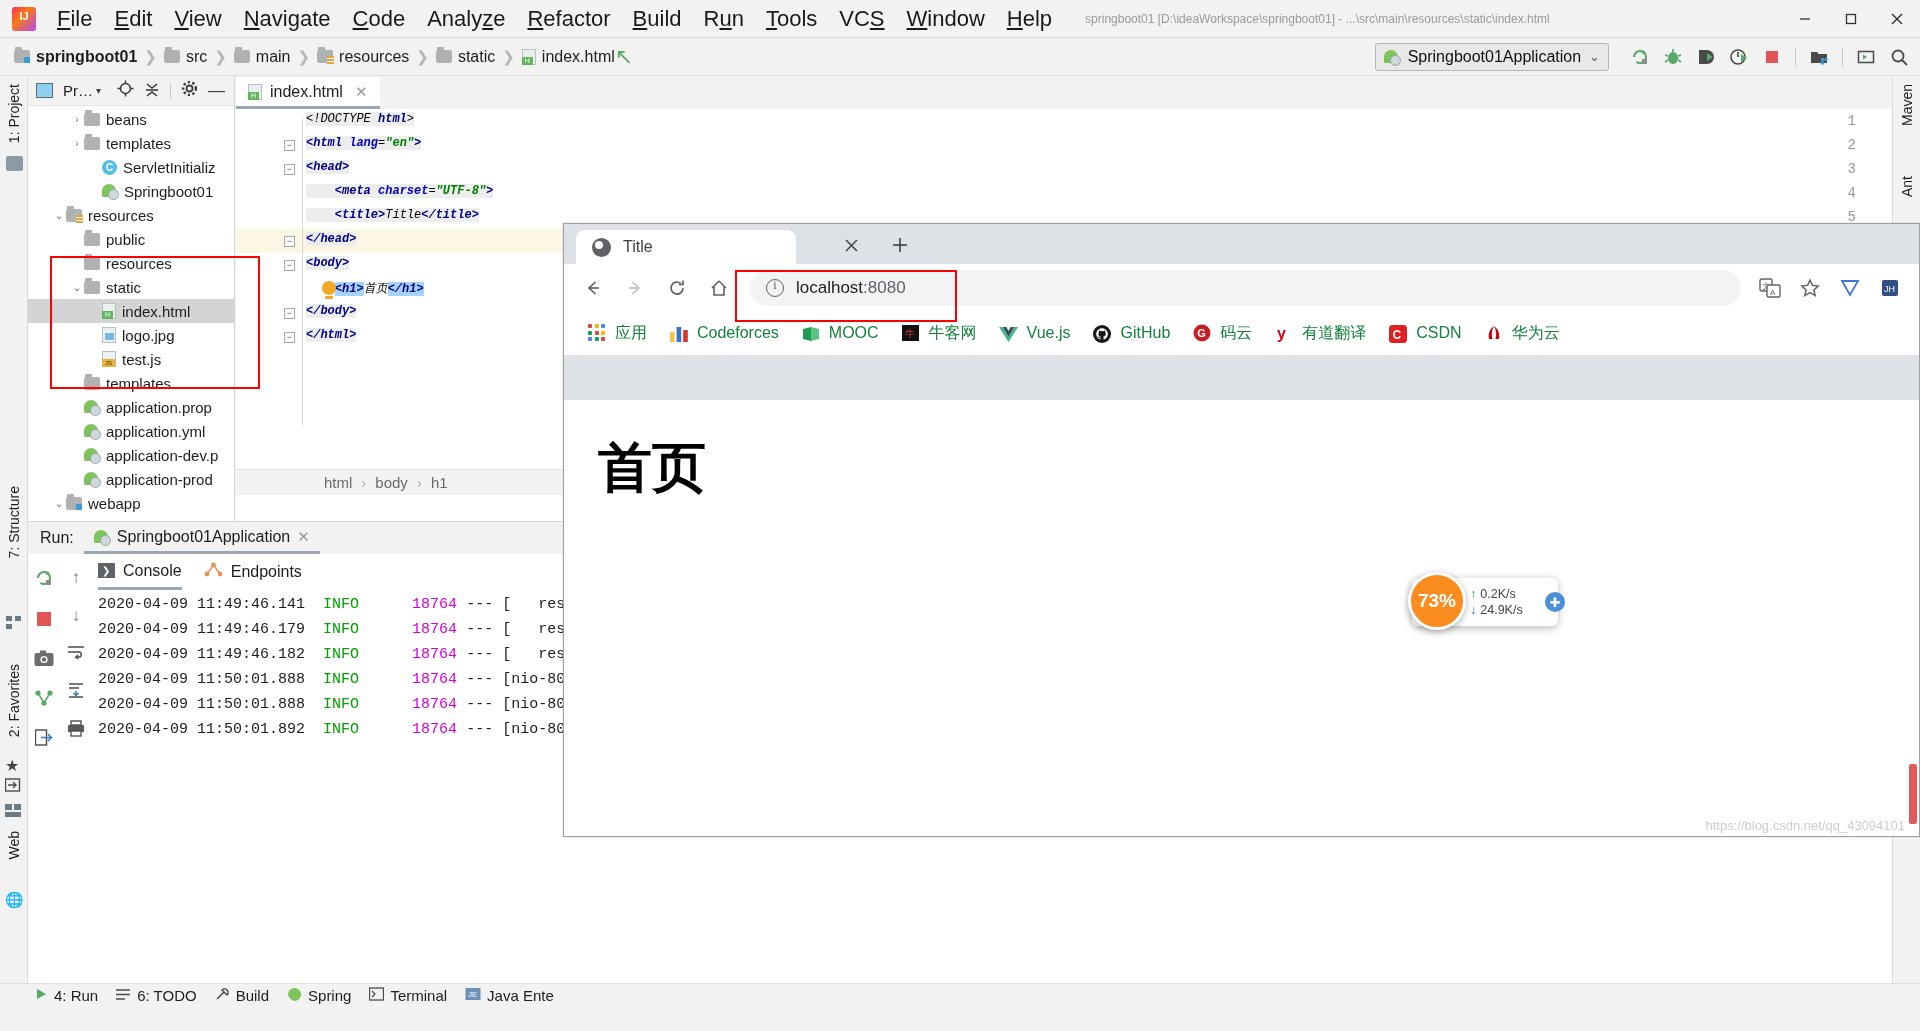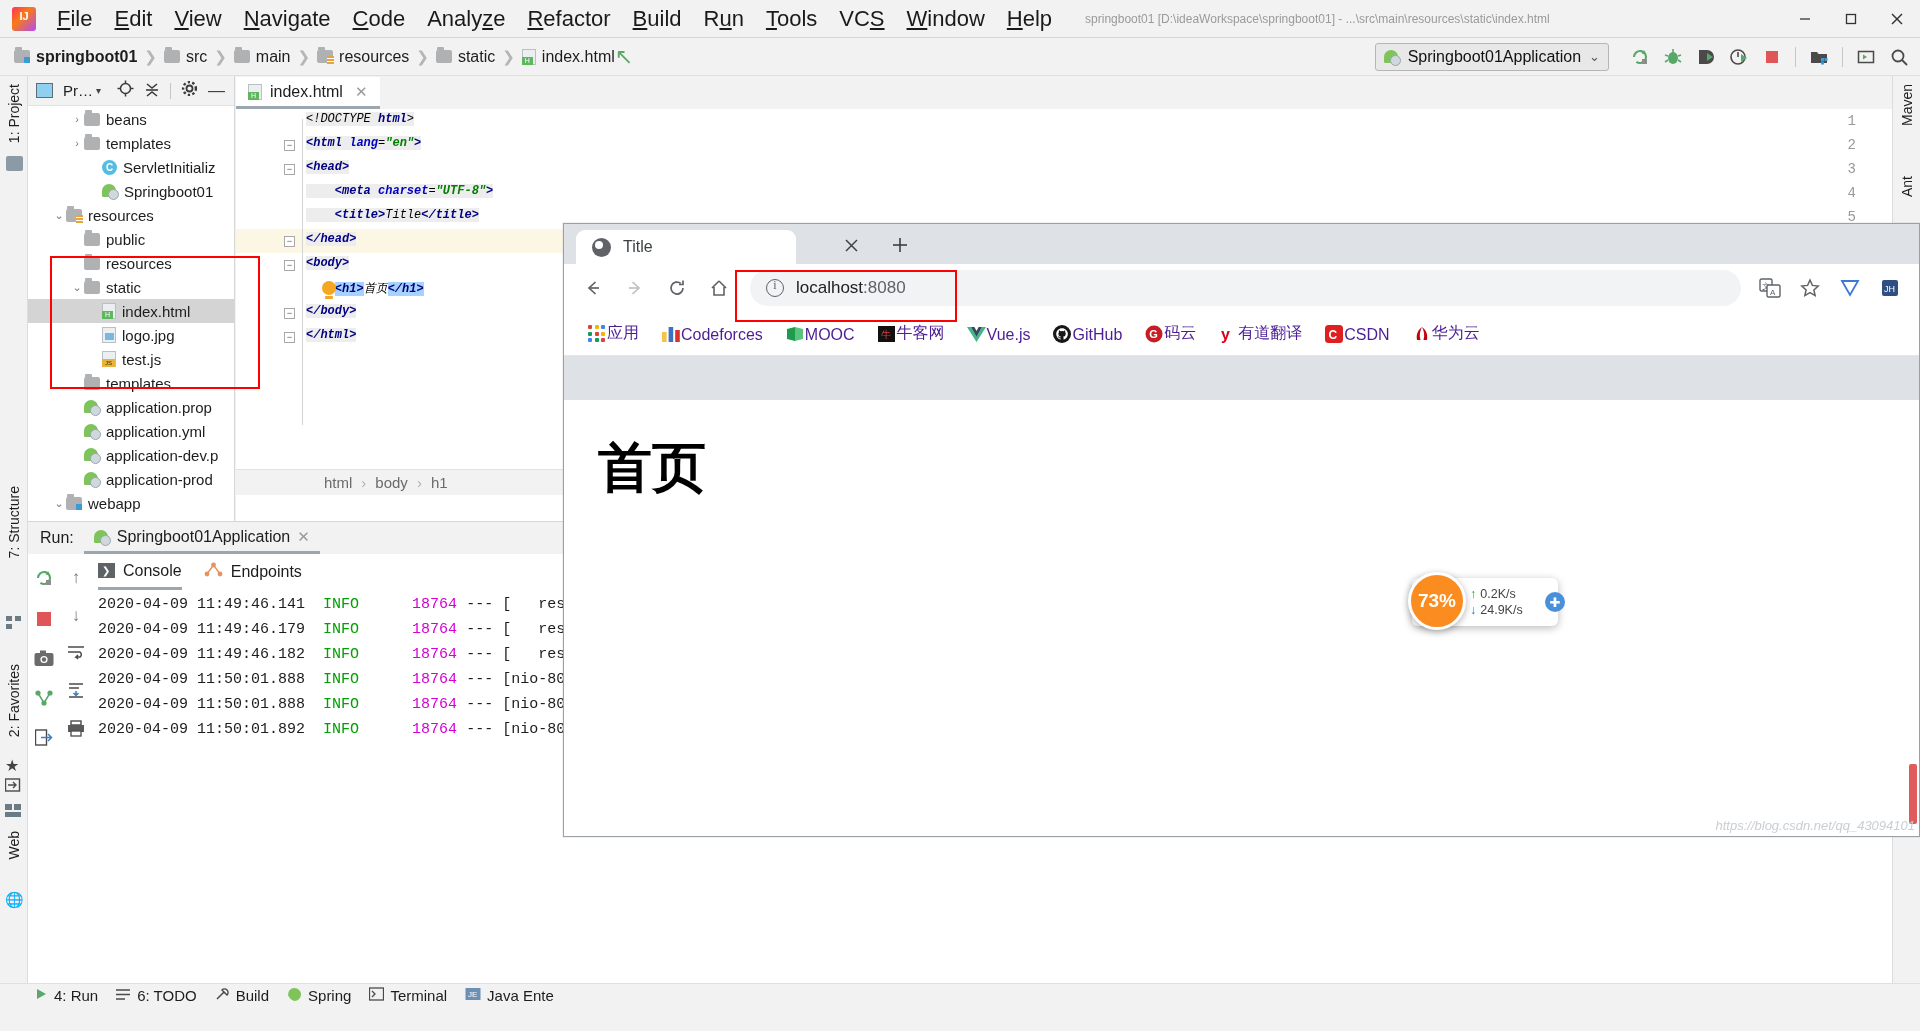--- a/index.html
+++ b/index.html
@@ -187,22 +187,22 @@
   .omnibox { flex:1 1 auto; height:36px; background:#f1f3f4; border-radius:18px; display:flex;
              align-items:center; gap:12px; padding:0 16px; margin-left:8px; font-size:17px; color:#202124; }
   .info-ico { width:18px;height:18px;border:1.6px solid #5f6368;border-radius:50%;position:relative;flex:0 0 auto;}
   .info-ico::after{content:"i";position:absolute;left:0;right:0;top:-2px;text-align:center;font-size:12px;
                    color:#5f6368;font-family:"Liberation Serif",serif;}
   .omni-host { color:#202124; }
   .omni-port { color:#5f6368; }
   .tb-right { display:flex; align-items:center; gap:2px; padding-left:6px; }
   .ch-bookmarks { height:44px; background:#fff; display:flex; align-items:center; gap:4px;
                   padding-left:14px; border-bottom:1px solid #e6e6e6; }
-  .bm { display:flex; align-items:flex-end; padding:5px 9px; border-radius:4px;
-        font-size:16px; color:#4c1d95; white-space:nowrap; }
+  .bm { display:flex; align-items:flex-start; gap:8px; padding:5px 9px; border-radius:4px;
+        font-size:16px; color:#15803d; white-space:nowrap; }
   .bm .ico { width:20px;height:20px;display:flex;align-items:center;justify-content:center;flex:0 0 auto;}
   .apps-grid { width:18px;height:18px;display:grid;grid-template-columns:repeat(3,1fr);gap:2px; }
   .apps-grid i { display:block; width:4px;height:4px; border-radius:1px; }
   .ch-page { position:absolute; left:0; right:0; top:176px; bottom:0; background:#fff; }
   .page-h1 { margin:32px 0 0 34px; font-size:54px; font-weight:bold; color:#000;
              font-family:"DejaVu Sans", sans-serif; }
 
   
   .speed { position:absolute; left:1412px; top:578px; width:146px; height:48px; background:#fff;
            border-radius:6px; box-shadow:0 2px 8px rgba(0,0,0,.28); display:flex; align-items:center;
@@ -210,21 +210,21 @@
   .speed-circle { position:absolute; left:1408px; top:572px; width:58px; height:58px; border-radius:50%;
                   background:#fb8c20; border:3px solid #fff; box-shadow:0 2px 7px rgba(0,0,0,.3);
                   display:flex; align-items:center; justify-content:center; color:#fff; font-size:19px;
                   font-weight:bold; }
   .speed-row { font-size:12.5px; color:#444; line-height:16px; display:flex; align-items:center; gap:4px; }
   .speed-badge { position:absolute; right:-7px; top:14px; width:20px;height:20px;border-radius:50%;
                  background:#4a90d9; color:#fff; font-size:13px; display:flex;align-items:center;
                  justify-content:center; }
   .scroll-mark { position:absolute; right:2px; top:540px; width:8px; height:60px; background:#e05c5c;
                  border-radius:2px; }
-  .watermark { position:absolute; right:4px; bottom:3px; font-size:13px; color:#c9ced3;font-style:italic; }
+  .watermark { position:absolute; right:14px; bottom:3px; font-size:13px; color:#c9ced3; }
 
   
   .redbox { position:absolute; border:2px solid #ff0000; pointer-events:none; }
 </style>
 </head>
 <body>
 
 <div id="root">
 
   <div class="idea">

